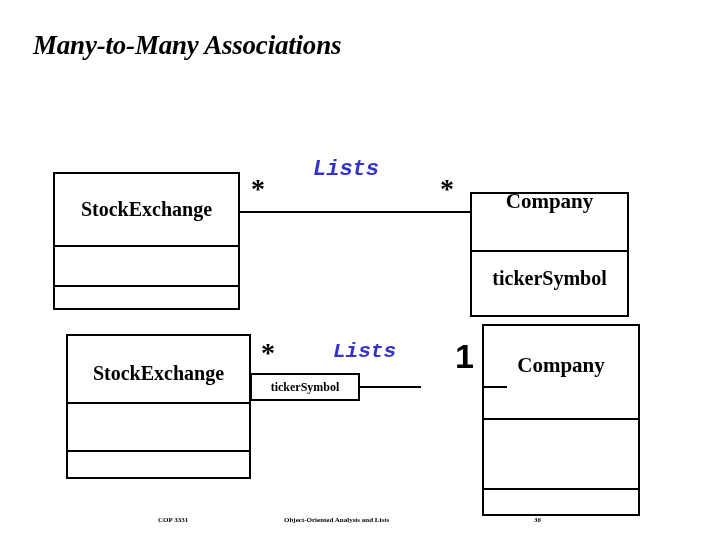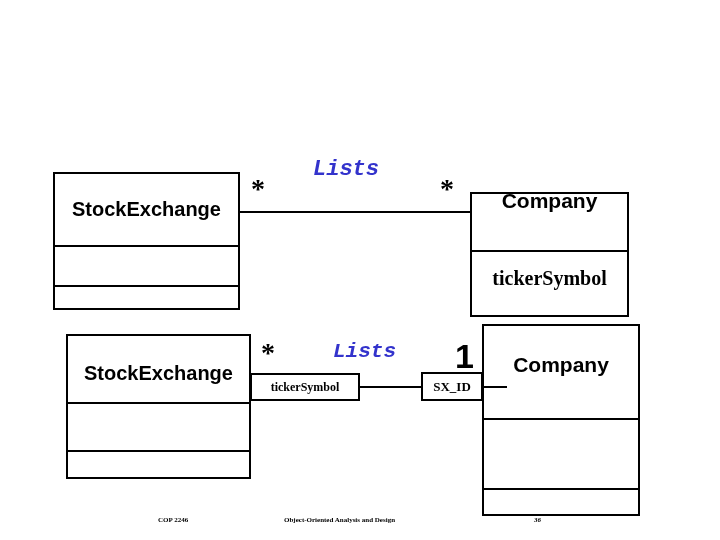--- a/index.html
+++ b/index.html
@@ -41,21 +41,21 @@
     position: absolute;
     left: 0;
     right: 0;
     height: 0;
     border-top: 2px solid #000000;
   }
   .uml-name {
     position: absolute;
     width: 100%;
     text-align: center;
-    font-family: Liberation Sans, sans-serif;
+    font-family: Liberation Serif, serif;
     font-weight: bold;
     color: #000000;
     white-space: nowrap;
   }
   .uml-attr {
     position: absolute;
     width: 100%;
     text-align: center;
     font-family: "Liberation Serif", "DejaVu Serif", serif;
     font-weight: bold;
@@ -115,20 +115,21 @@
     font-size: 7px;
     color: #000000;
     white-space: nowrap;
   }
 </style>
 </head>
 <body>
 
 <div id="slide">
 
+  <div class="slide-title">Many-to-Many Associations</div>
 
   <div class="uml-box" style="left:53px; top:172px; width:187px; height:138px;">
     <div class="uml-divider" style="top:71px;"></div>
     <div class="uml-divider" style="top:111px;"></div>
   </div>
   <div class="uml-name" style="left:53px; top:198px; width:187px; font-size:20px;">StockExchange</div>
 
   <div class="mult mult-star" style="left:251px; top:175px;">*</div>
 
   <div class="assoc-label" style="left:313px; top:157px; font-size:22px;">Lists</div>
@@ -154,27 +155,26 @@
   <div class="assoc-label" style="left:333px; top:340px; font-size:21px;">Lists</div>
 
   <div class="mult mult-one" style="left:455px; top:339px;">1</div>
 
   <div class="key-box" style="left:250px; top:373px; width:110px; height:28px; font-size:12px;">tickerSymbol</div>
 
   <div class="assoc-line" style="left:360px; top:386px; width:61px;"></div>
 
   <div class="assoc-line" style="left:421px; top:386px; width:0px;"></div>
 
-  <div class="key-box" style="left:421px; top:372px; width:62px; height:29px; font-size:13px;">SX_ID</div>
 
   <div class="assoc-line" style="left:483px; top:386px; width:24px;"></div>
 
   <div class="uml-box" style="left:482px; top:324px; width:158px; height:192px;">
     <div class="uml-divider" style="top:92px;"></div>
     <div class="uml-divider" style="top:162px;"></div>
   </div>
   <div class="uml-name" style="left:482px; top:353px; width:158px; font-size:21px;">Company</div>
 
-  <div class="footer-line" style="left:158px; top:516px;">COP 2246</div>
-  <div class="footer-line" style="left:284px; top:516px;">Object-Oriented Analysis and Design</div>
+  <div class="footer-line" style="left:158px; top:516px;">COP 3331</div>
+  <div class="footer-line" style="left:284px; top:516px;">Object-Oriented Analysis and Lists</div>
   <div class="footer-line" style="left:534px; top:516px;font-style:italic;">36</div>
 
 </div>
 
 </body></html>

